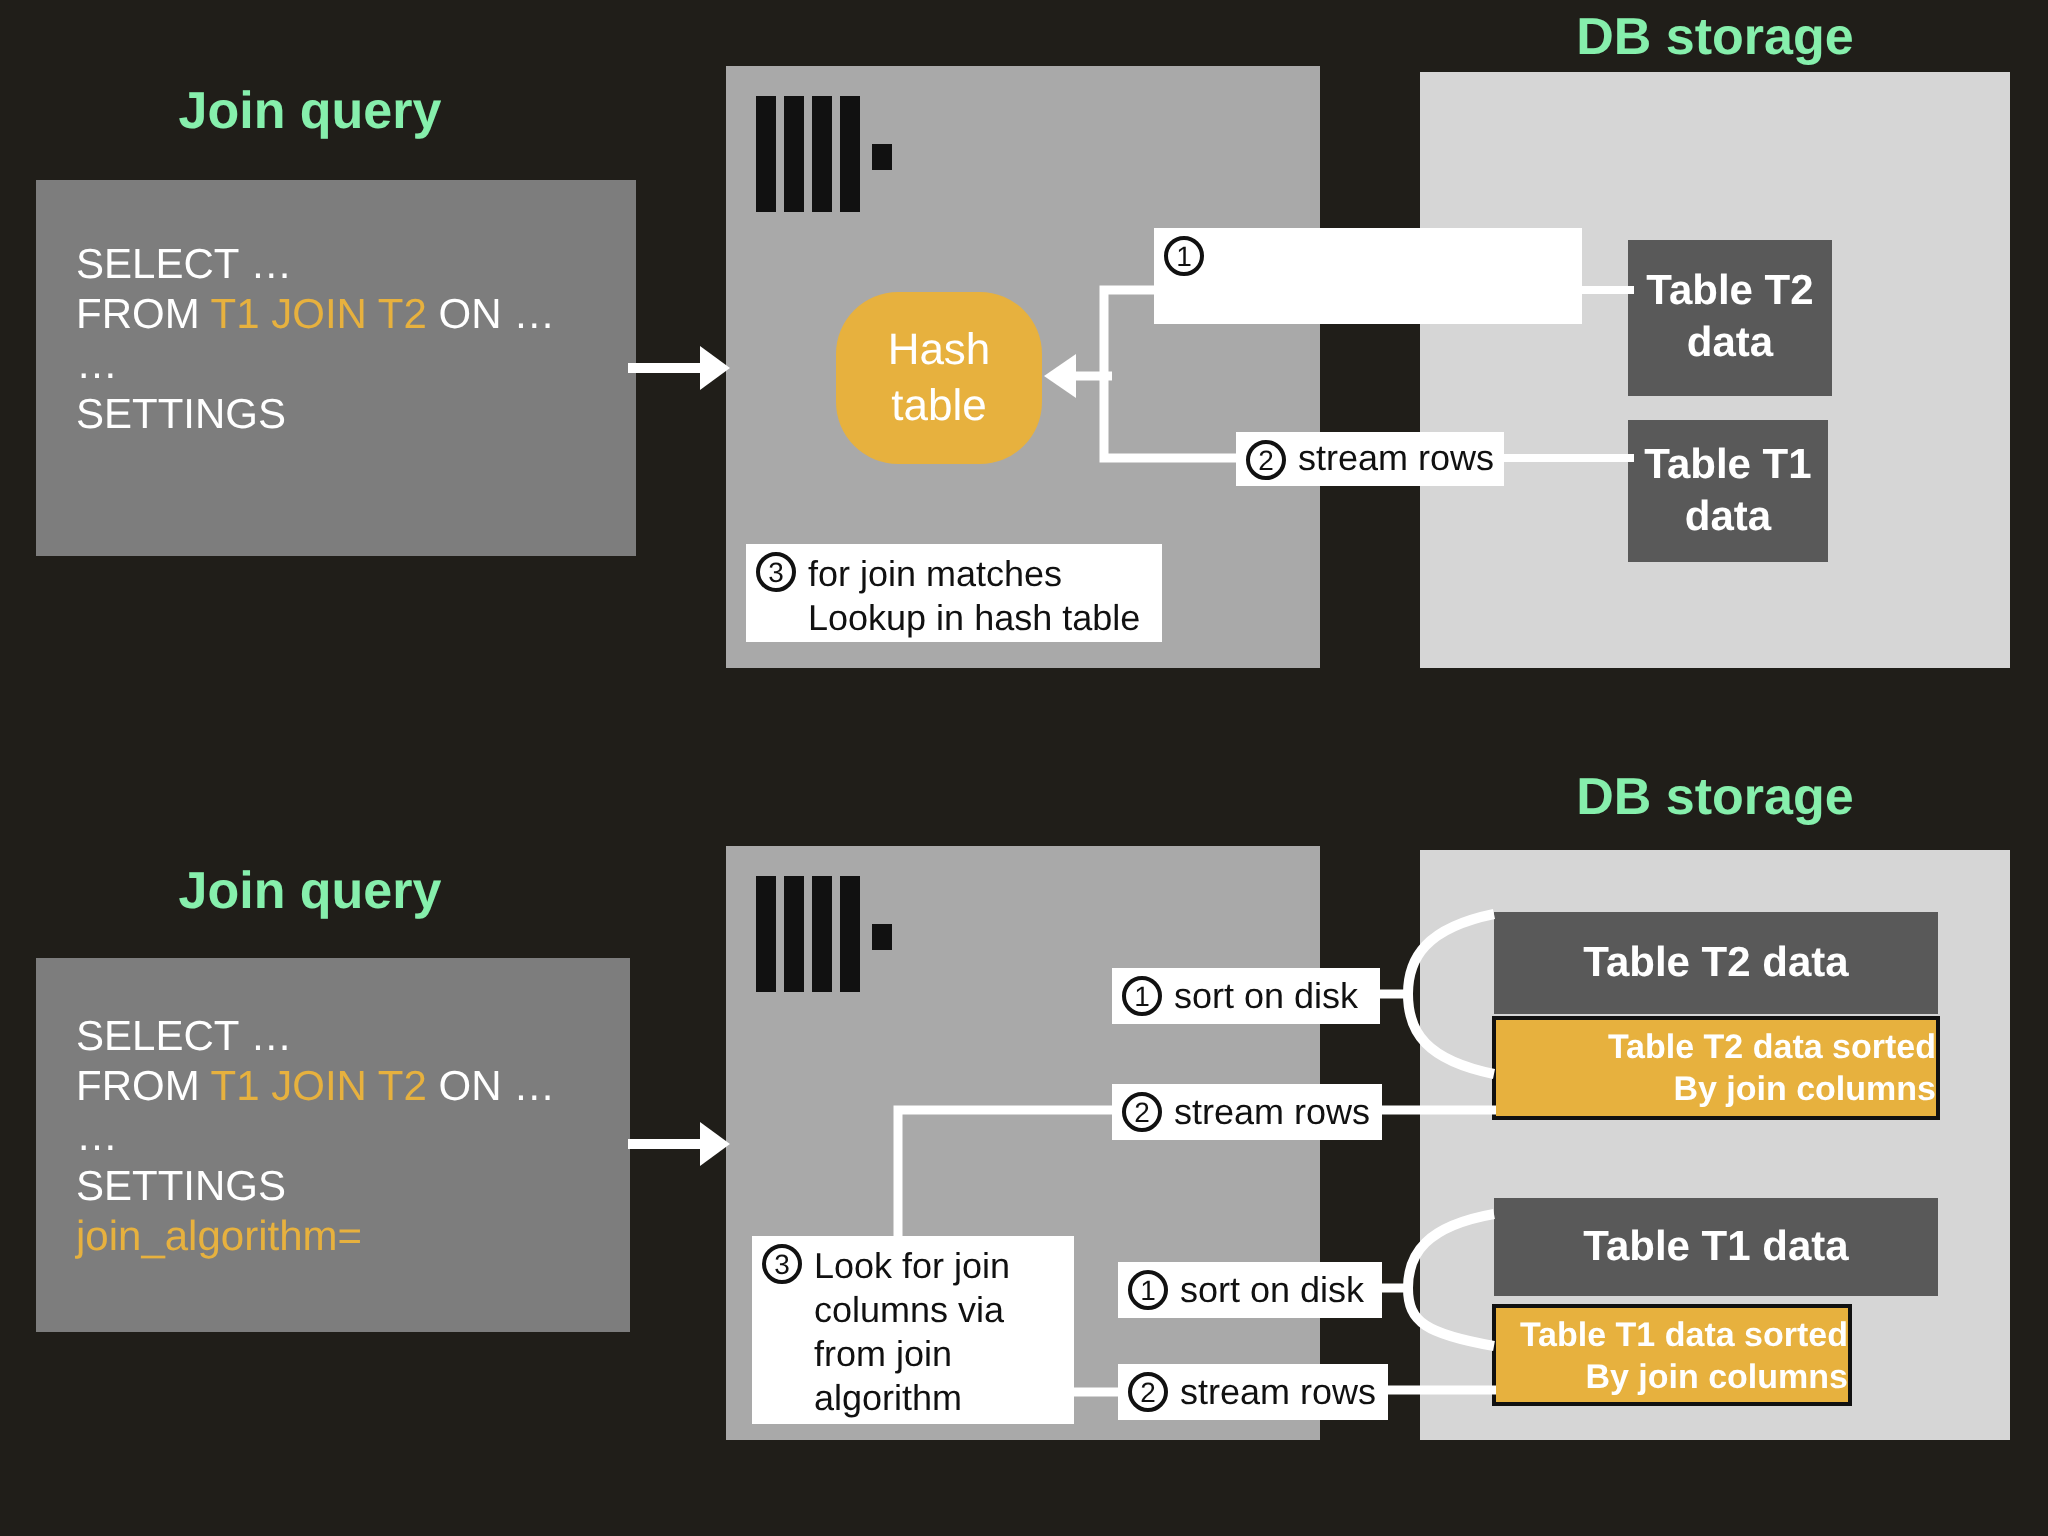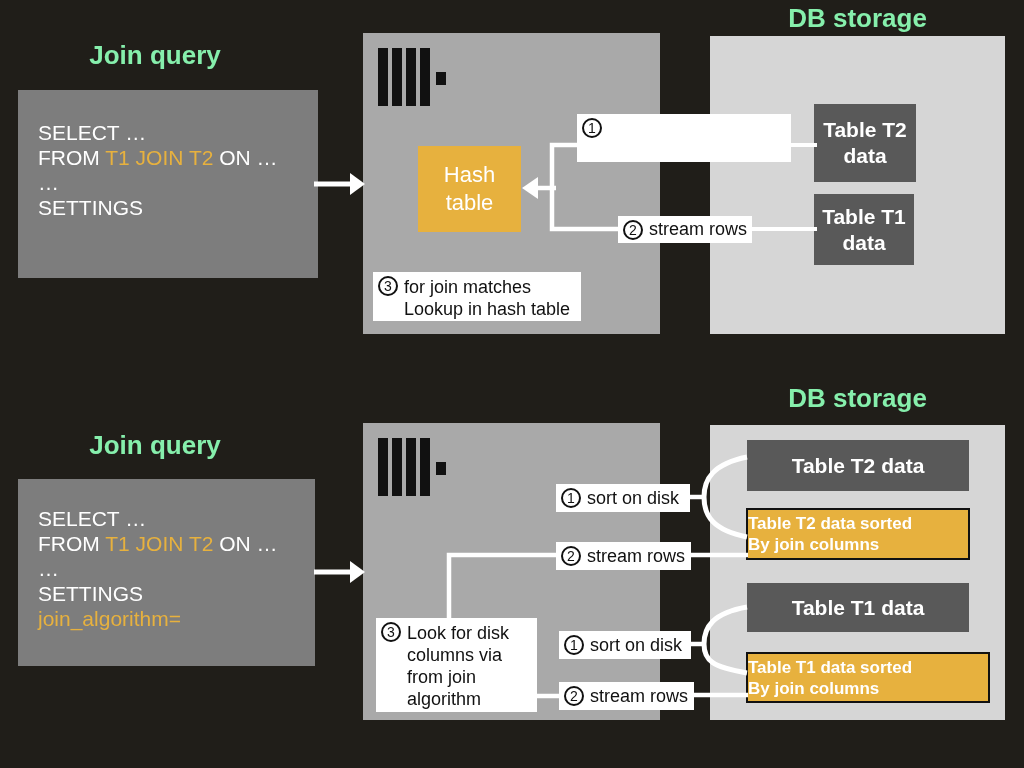--- a/index.html
+++ b/index.html
@@ -26,26 +26,26 @@
   .server-icon .bar{position:absolute;top:0;width:10px;height:58px;background:#111;}
   .server-icon .dot{position:absolute;left:58px;top:24px;width:10px;height:13px;background:#111;}
   .hash-table-box{
     background:var(--accent,#e7b13e);color:#fff;font-size:22px;line-height:28px;
     display:flex;align-items:center;justify-content:center;text-align:center;z-index:2;
   }
   .db-box{background:var(--storage-gray,#d6d6d6);z-index:1;}
   .table-box{
     position:absolute;background:var(--table-dark,#595959);color:#fff;
     font-weight:bold;font-size:21px;line-height:26px;
-    display:flex;align-items:center;justify-content:center;text-align:center;z-index:2;
+    display:flex;align-items:center;justify-content:center;text-align:center;z-index:2;margin-top:16px;
   }
   .sorted-box{
     position:absolute;background:var(--accent,#e7b13e);border:2px solid #111;
     box-sizing:border-box;color:#fff;font-weight:bold;font-size:17px;line-height:21px;
-    display:flex;flex-direction:column;align-items:flex-start;justify-content:center;
+    display:flex;flex-direction:column;align-items:flex-end;justify-content:center;
     text-align:center;z-index:2;
   }
   .step-label{
     background:#fff;color:#111;font-size:18px;z-index:10;
     display:flex;gap:6px;box-sizing:border-box;
   }
   .step-label.single{align-items:center;padding:0 5px;}
   .step-label.multi{align-items:flex-start;padding:4px 5px;}
   .circled-num{
     flex:none;width:20px;height:20px;border:2px solid #111;border-radius:50%;
@@ -70,21 +70,21 @@
 </div>
 
 <div class="abs server-box" style="left:363px;top:33px;width:297px;height:301px;">
   <div class="server-icon">
     <div class="bar" style="left:0px;"></div>
     <div class="bar" style="left:14px;"></div>
     <div class="bar" style="left:28px;"></div>
     <div class="bar" style="left:42px;"></div>
     <div class="dot"></div>
   </div>
-  <div class="abs hash-table-box" style="left:55px;top:113px;width:103px;height:86px;">Hash table</div>
+  <div class="abs hash-table-box" style="left:55px;top:113px;width:103px;height:86px;border-radius:31px;">Hash table</div>
 </div>
 
 <div class="abs section-title" style="left:710px;top:3px;width:295px;">DB storage</div>
 
 <div class="abs db-box" style="left:710px;top:36px;width:295px;height:298px;">
   <div class="table-box" style="left:104px;top:68px;width:102px;height:78px;">Table T2 data</div>
   <div class="table-box" style="left:104px;top:158px;width:100px;height:71px;">Table T1 data</div>
 </div>
 
 <div class="abs step-label multi" style="left:577px;top:114px;width:214px;height:48px;">
@@ -126,40 +126,40 @@
 
 <div class="abs section-title" style="left:710px;top:383px;width:295px;">DB storage</div>
 
 <div class="abs db-box" style="left:710px;top:425px;width:295px;height:295px;">
   <div class="table-box" style="left:37px;top:15px;width:222px;height:51px;">Table T2 data</div>
   <div class="sorted-box" style="left:36px;top:83px;width:224px;height:52px;">
     <span>Table T2 data sorted</span>
     <span>By join columns</span>
   </div>
   <div class="table-box" style="left:37px;top:158px;width:222px;height:49px;">Table T1 data</div>
-  <div class="sorted-box" style="left:36px;top:227px;width:244px;height:51px;">
+  <div class="sorted-box" style="left:36px;top:227px;width:180px;height:51px;">
     <span>Table T1 data sorted</span>
     <span>By join columns</span>
   </div>
 </div>
 
 <div class="abs step-label single" style="left:556px;top:484px;width:134px;height:28px;">
   <span class="circled-num">1</span>
   <span>sort on disk</span>
 </div>
 
 <div class="abs step-label single" style="left:556px;top:542px;width:135px;height:28px;">
   <span class="circled-num">2</span>
   <span>stream rows</span>
 </div>
 
 <div class="abs step-label multi" style="left:376px;top:618px;width:161px;height:94px;">
   <span class="circled-num">3</span>
   <span class="step-lines">
-    <span>Look for disk</span>
+    <span>Look for join</span>
     <span>columns via</span>
     <span>from join</span>
     <span>algorithm</span>
   </span>
 </div>
 
 <div class="abs step-label single" style="left:559px;top:631px;width:132px;height:28px;">
   <span class="circled-num">1</span>
   <span>sort on disk</span>
 </div>

